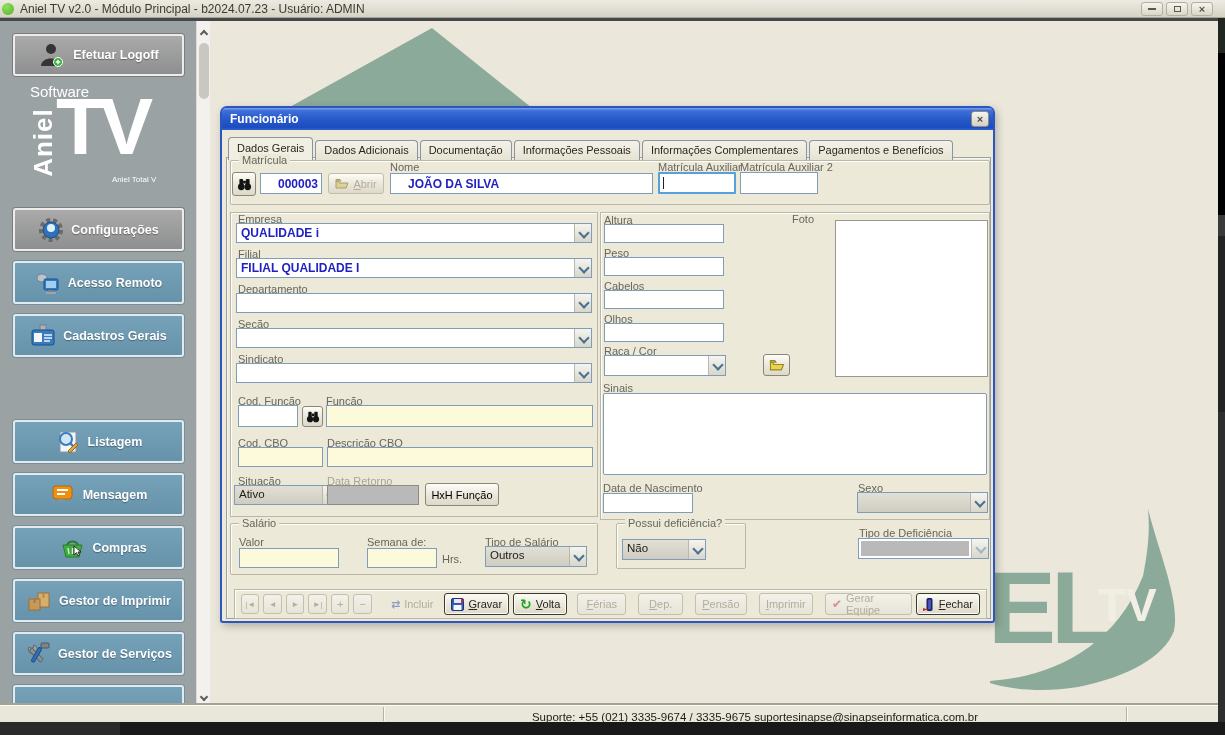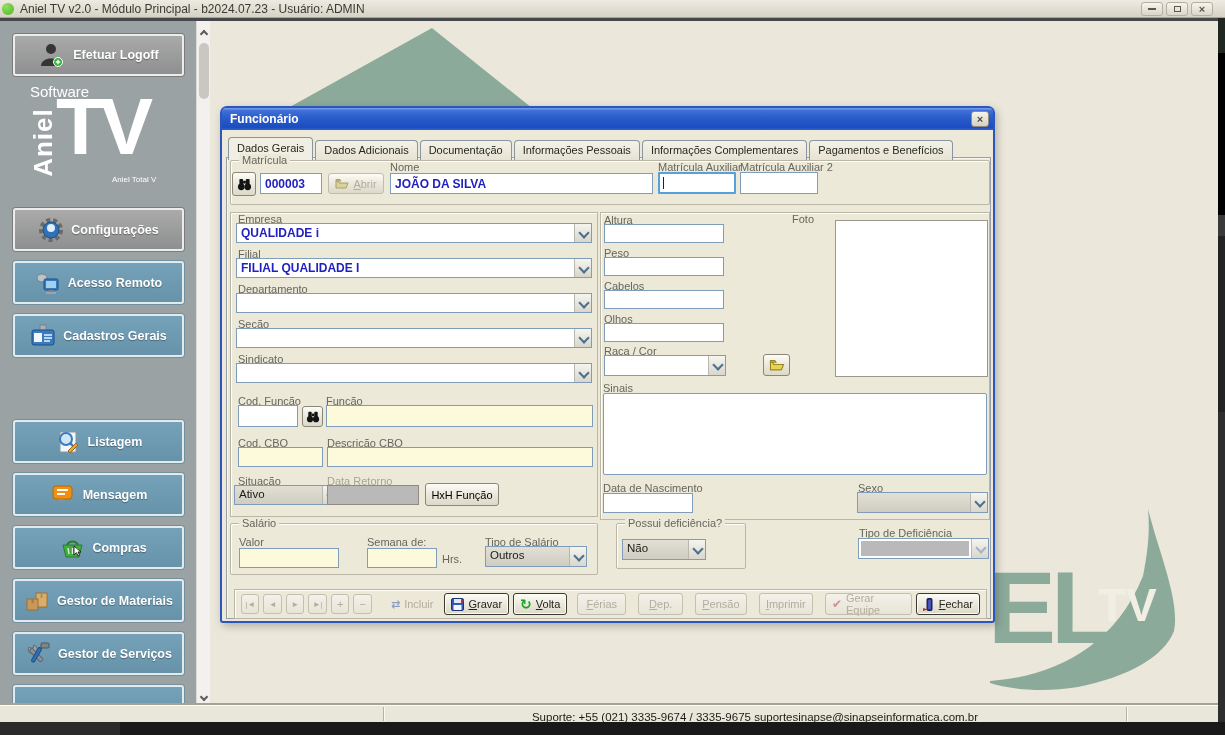--- a/index.html
+++ b/index.html
@@ -71,21 +71,21 @@
 
   
   .grp { position:absolute; border:1px solid #bab6a8; border-radius:2px; box-shadow:inset 1px 1px 0 #fffef8; z-index:4; }
   .glab { position:absolute; top:-7px; left:8px; background:#ece9d8; padding:0 3px; font-size:11px; color:#66665c; white-space:nowrap; }
   .panel { position:absolute; border:1px solid #bab6a8; box-shadow:inset 1px 1px 0 #fffef8; z-index:3; }
   .lbl { position:absolute; font-size:11px; color:#66665c; white-space:nowrap; z-index:5; }
   .lbl.dim { color:#a8a495; }
   .txt { position:absolute; background:#fff; border:1px solid #7f9db9; z-index:5; display:flex; align-items:center; }
   .txt.yellow { background:#fcfadb; }
   .txt.dis { background:#b9b9b9; border-color:#8e8c80; }
-  .txt .v { font-size:12px; font-weight:bold; color:#2121c0; padding:0 4px; white-space:nowrap; }
+  .txt .v { font-size:12px; font-weight:bold; color:#2121c0; padding:0 17px; white-space:nowrap; }
   .txt.focus { border:2px solid #56a0dc; border-radius:1px; }
   .caret { width:1px; height:12px; background:#222; margin-left:3px; }
   .combo { position:absolute; background:#fff; border:1px solid #7f9db9; z-index:5; display:flex; }
   .combo .val { flex:1; font-size:12px; font-weight:bold; color:#2121c0; padding:2px 4px; white-space:nowrap; overflow:hidden; }
   .combo .dd { width:17px; align-self:stretch; background:linear-gradient(#f5f4ef,#d9d7cb); border-left:1px solid #bab8ac; position:relative; }
   .combo .dd::after { content:""; position:absolute; left:5px; top:5px; width:6px; height:6px;
     border-right:2px solid #4a708e; border-bottom:2px solid #4a708e; transform:rotate(45deg); }
   .combo.gray { background:linear-gradient(#e2e0d4,#cfcdc1); }
   .combo.gray .val { color:#1c1c15; font-weight:normal; font-size:11.5px; }
   .combo.off { background:#fff; }
@@ -223,21 +223,21 @@
         <span>Compras</span>
       </div>
 
       <div class="side-btn" style="top:558px;">
         <svg width="26" height="26" viewBox="0 0 26 26">
           <rect x="12" y="5" width="11" height="14" fill="#d8ae6e" stroke="#9a7038"></rect>
           <path d="M17.5 5 v5" stroke="#b98a48" stroke-width="2"></path>
           <rect x="3" y="11" width="11" height="11" fill="#c89858" stroke="#9a7038"></rect>
           <path d="M8.5 11 v4" stroke="#a87838" stroke-width="2"></path>
         </svg>
-        <span>Gestor de Materiais</span>
+        <span>Gestor de Imprimir</span>
       </div>
 
       <div class="side-btn" style="top:611px;">
         <svg width="26" height="26" viewBox="0 0 26 26">
           <path d="M4 6 A4.5 4.5 0 1 0 9 4 L8 7 L5.5 7 Z" fill="#9aa2a8" stroke="#5f676d"></path>
           <rect x="7" y="7" width="16" height="4" rx="1" transform="rotate(45 7 7)" fill="#8a9298" stroke="#5f676d"></rect>
           <rect x="16" y="2" width="8" height="5" rx="1" fill="#7d858b" stroke="#4f575d"></rect>
           <rect x="14" y="6" width="3.4" height="16" rx="1.4" transform="rotate(30 14 6)" fill="#2f72b8" stroke="#1c4f86"></rect>
         </svg>
         <span>Gestor de Serviços</span>

